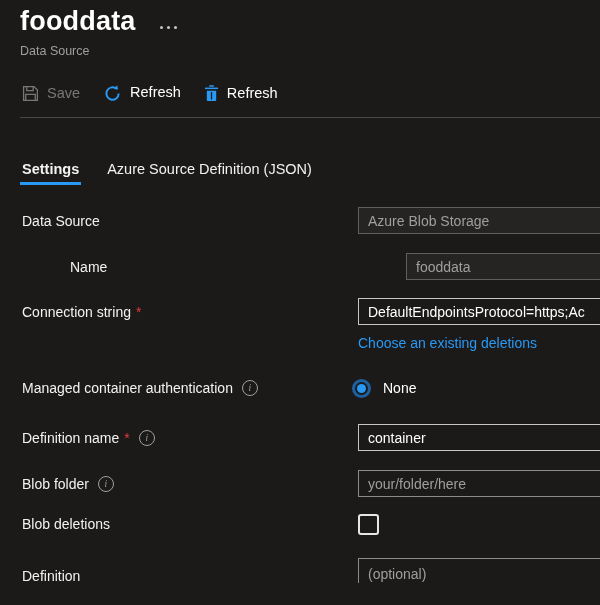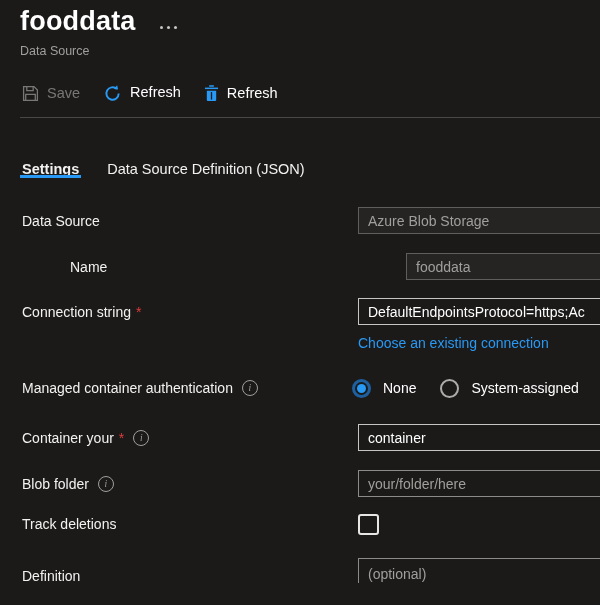--- a/index.html
+++ b/index.html
@@ -13,21 +13,21 @@
   .more-dots{width:3px;height:3px;border-radius:50%;background:#c8c6c4;box-shadow:7px 0 0 #c8c6c4,14px 0 0 #c8c6c4;}
   .page-subtitle{position:absolute;left:20px;top:44px;font-size:12.5px;color:#a19f9d;}
   
   .toolbar{position:absolute;left:22px;top:80px;height:26px;display:flex;align-items:center;gap:23px;}
   .tb-btn{display:flex;align-items:flex-start;gap:8px;font-size:14.5px;cursor:pointer;background:none;border:none;padding:0;color:#ffffff;font-family:inherit;}
   .tb-btn.disabled{color:#797775;cursor:default;}
   .tb-icon{display:flex;align-items:center;}
   .toolbar-divider{position:absolute;left:20px;right:0;top:117px;height:1px;background:#4a4846;}
   
   .tabs{position:absolute;left:22px;top:161px;display:flex;gap:28px;}
-  .tab{font-size:14.5px;color:#f3f2f1;padding-bottom:1px;cursor:pointer;position:relative;}
+  .tab{font-size:14.5px;color:#f3f2f1;padding-bottom:8px;cursor:pointer;position:relative;}
   .tab.active{font-weight:bold;}
   .tab.active::after{content:"";position:absolute;left:-2px;right:-2px;bottom:0;height:3px;background:#2899f5;}
   
   .row{position:absolute;left:0;width:100%;display:flex;align-items:center;}
   .row .lbl{position:absolute;left:22px;font-size:14px;color:#f3f2f1;display:flex;align-items:center;white-space:nowrap;}
   .req{color:#e13c3c;margin-left:5px;font-size:14px;}
   .info-icon{width:14px;height:14px;border:1px solid #a19f9d;border-radius:50%;color:#a19f9d;
     font-size:9.5px;line-height:14px;text-align:center;margin-left:9px;font-family:"Liberation Serif",serif;font-style:italic;flex:0 0 auto;}
   .ctrl{position:absolute;left:358px;}
   .txt{box-sizing:border-box;width:300px;height:27px;background:transparent;border:1px solid #c8c6c4;
@@ -101,81 +101,77 @@
           <line x1="8" y1="7.5" x2="8" y2="15.5" stroke="#1b1a19" stroke-width="1.4"></line>
         </svg>
       </span>
       <span>Refresh</span>
     </button>
   </div>
   <div class="toolbar-divider"></div>
 
   <div class="tabs">
     <div class="tab active">Settings</div>
-    <div class="tab">Data Source Definition (JSON)</div>
+    <div class="tab">Azure Source Definition (JSON)</div>
   </div>
 
   <div class="row r-datasource">
     <span class="lbl">Data Source</span>
     <input class="ctrl txt disabled" type="text" readonly="" value="Azure Blob Storage" style="">
   </div>
 
   <div class="row r-name">
     <span class="lbl">Name</span>
     <input class="ctrl txt disabled" type="text" readonly="" value="fooddata" style="">
   </div>
 
   <div class="row r-connection">
     <span class="lbl">
       <span>Connection string</span>
       <span class="req">*</span>
     </span>
     <input class="ctrl txt" type="text" value="DefaultEndpointsProtocol=https;Ac" style="">
   </div>
   <div class="row r-connlink">
-    <a class="ctrl link">Choose an existing connection</a>
+    <a class="ctrl link">Choose an existing deletions</a>
   </div>
 
   <div class="row r-identity">
     <span class="lbl">
       <span>Managed container authentication</span>
       <span class="info-icon">i</span>
     </span>
     <div class="ctrl radio-group" style="left:352px;">
       <div class="radio-item selected">
         <span class="radio-circle"></span>
         <span class="radio-label">None</span>
       </div>
-      <div class="radio-item">
-        <span class="radio-circle"></span>
-        <span class="radio-label">System-assigned</span>
-      </div>
 
     </div>
   </div>
 
   <div class="row r-container">
     <span class="lbl">
-      <span>Container your</span>
+      <span>Definition name</span>
       <span class="req">*</span>
       <span class="info-icon">i</span>
     </span>
     <input class="ctrl txt" type="text" value="container" style="">
   </div>
 
   <div class="row r-blob">
     <span class="lbl">
       <span>Blob folder</span>
       <span class="info-icon">i</span>
     </span>
     <input class="ctrl txt dim" type="text" placeholder="your/folder/here" style="">
   </div>
 
   <div class="row r-track">
-    <span class="lbl">Track deletions</span>
+    <span class="lbl">Blob deletions</span>
     <div class="ctrl checkbox" role="checkbox" aria-checked="false"></div>
   </div>
 
   <div class="row r-desc">
     <span class="lbl">Definition</span>
     <textarea class="ctrl textarea" placeholder="(optional)" style=""></textarea>
   </div>
 
 </div>
 

